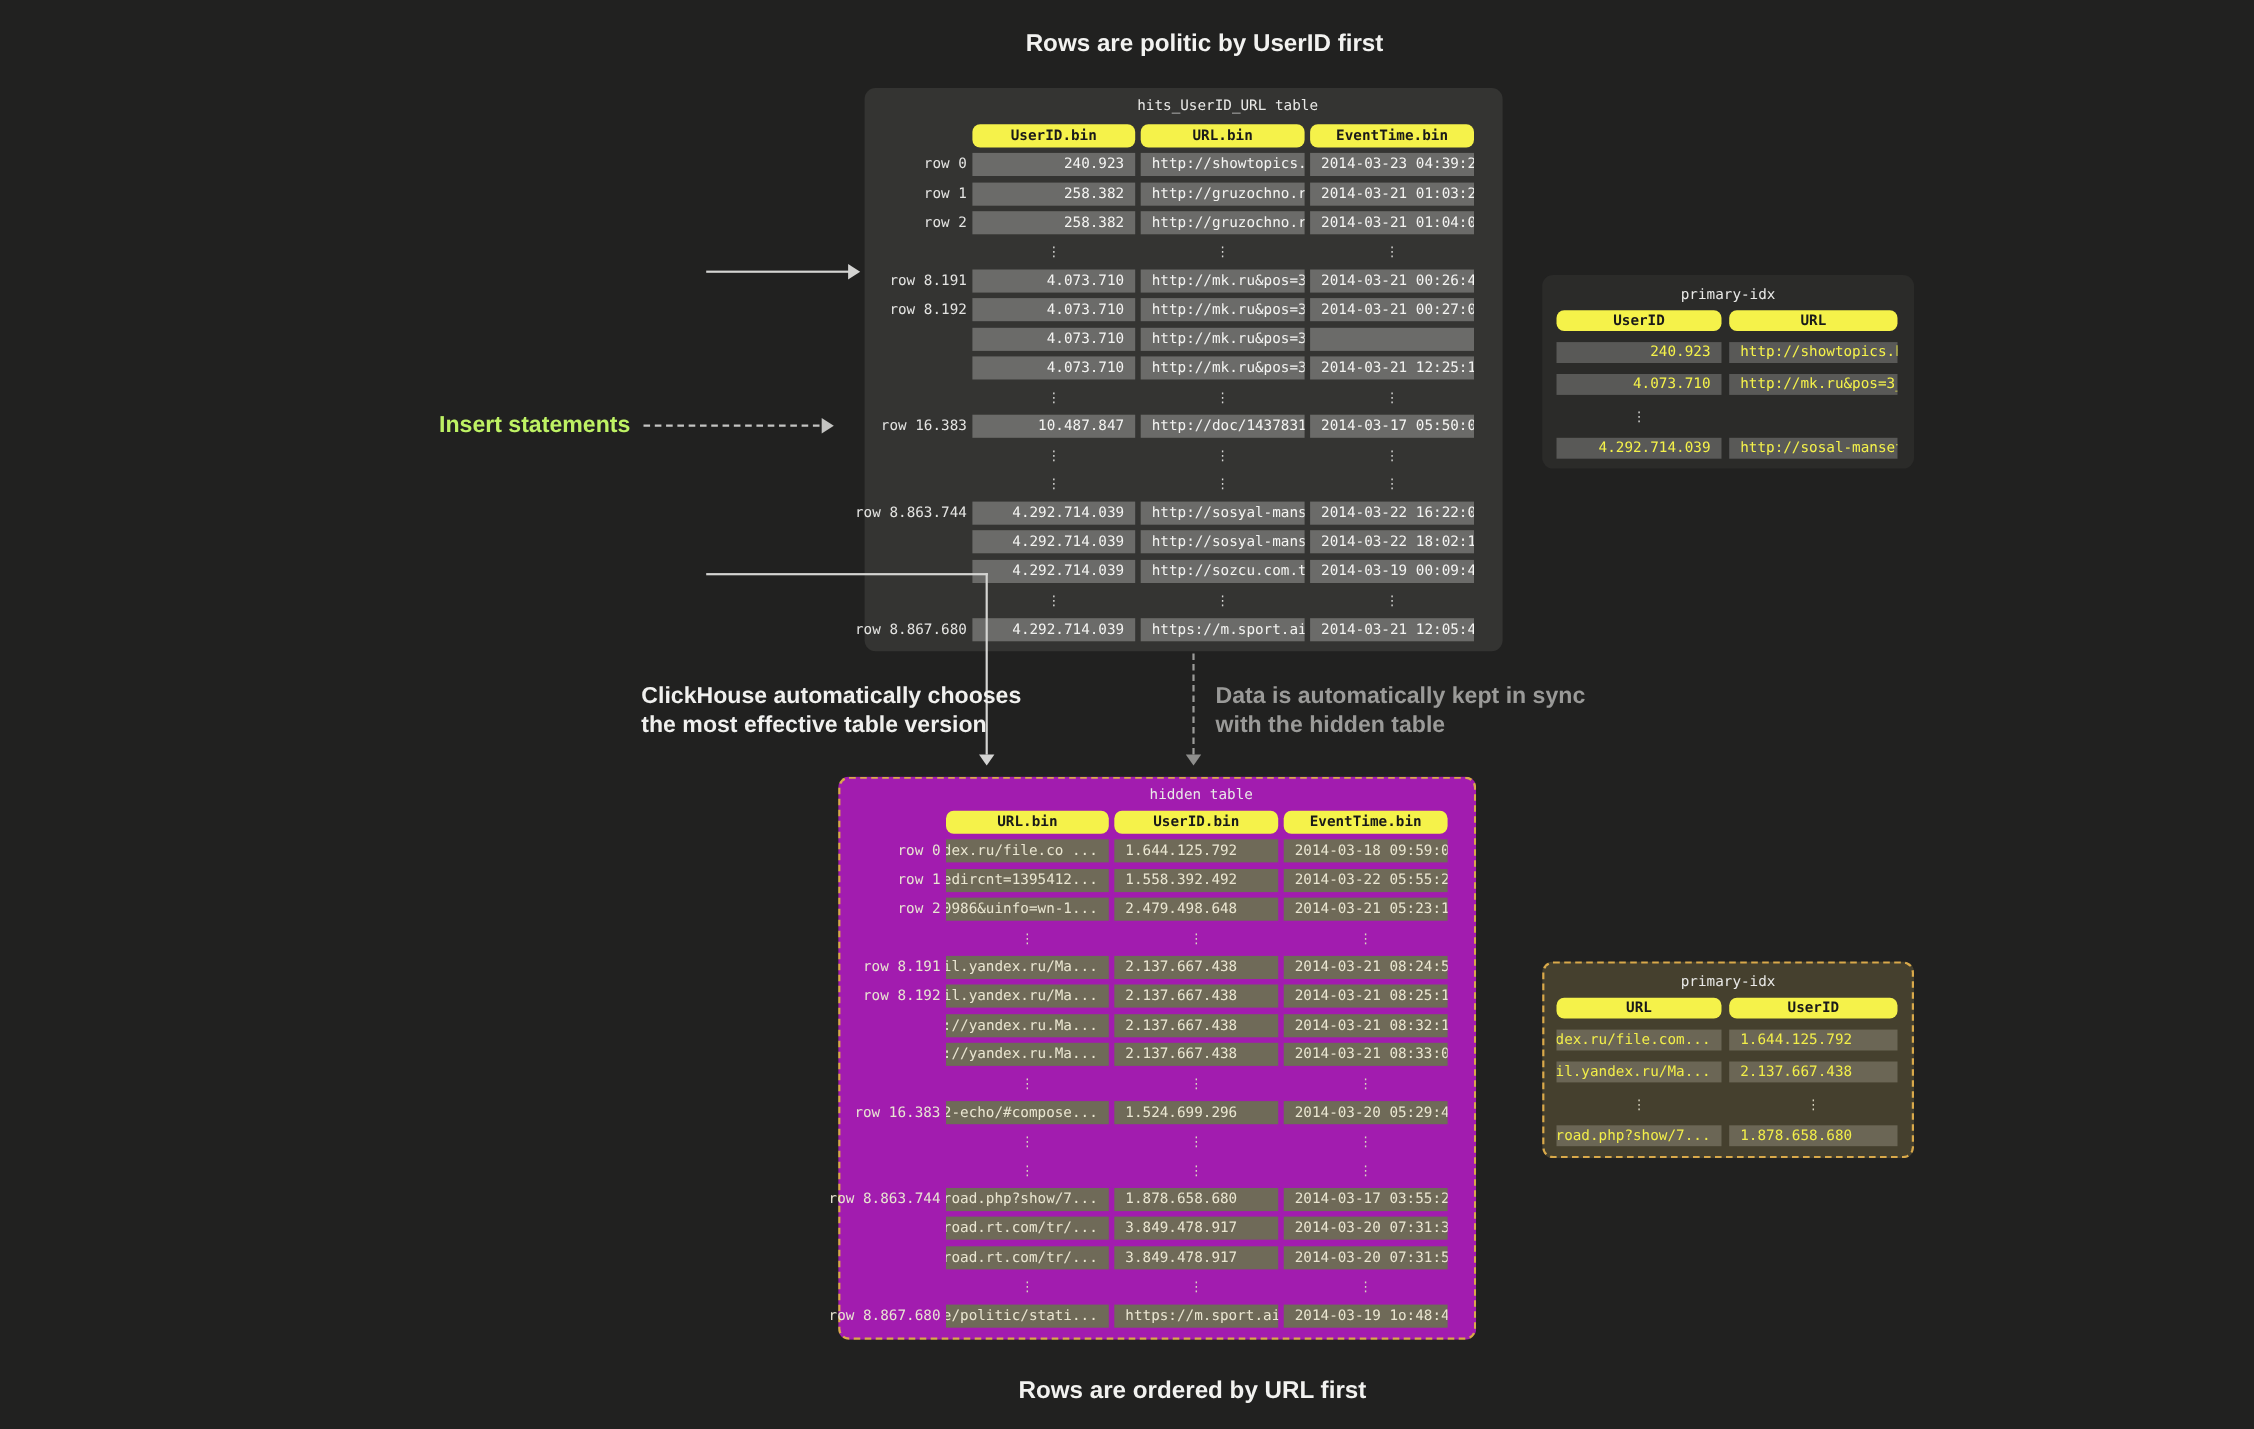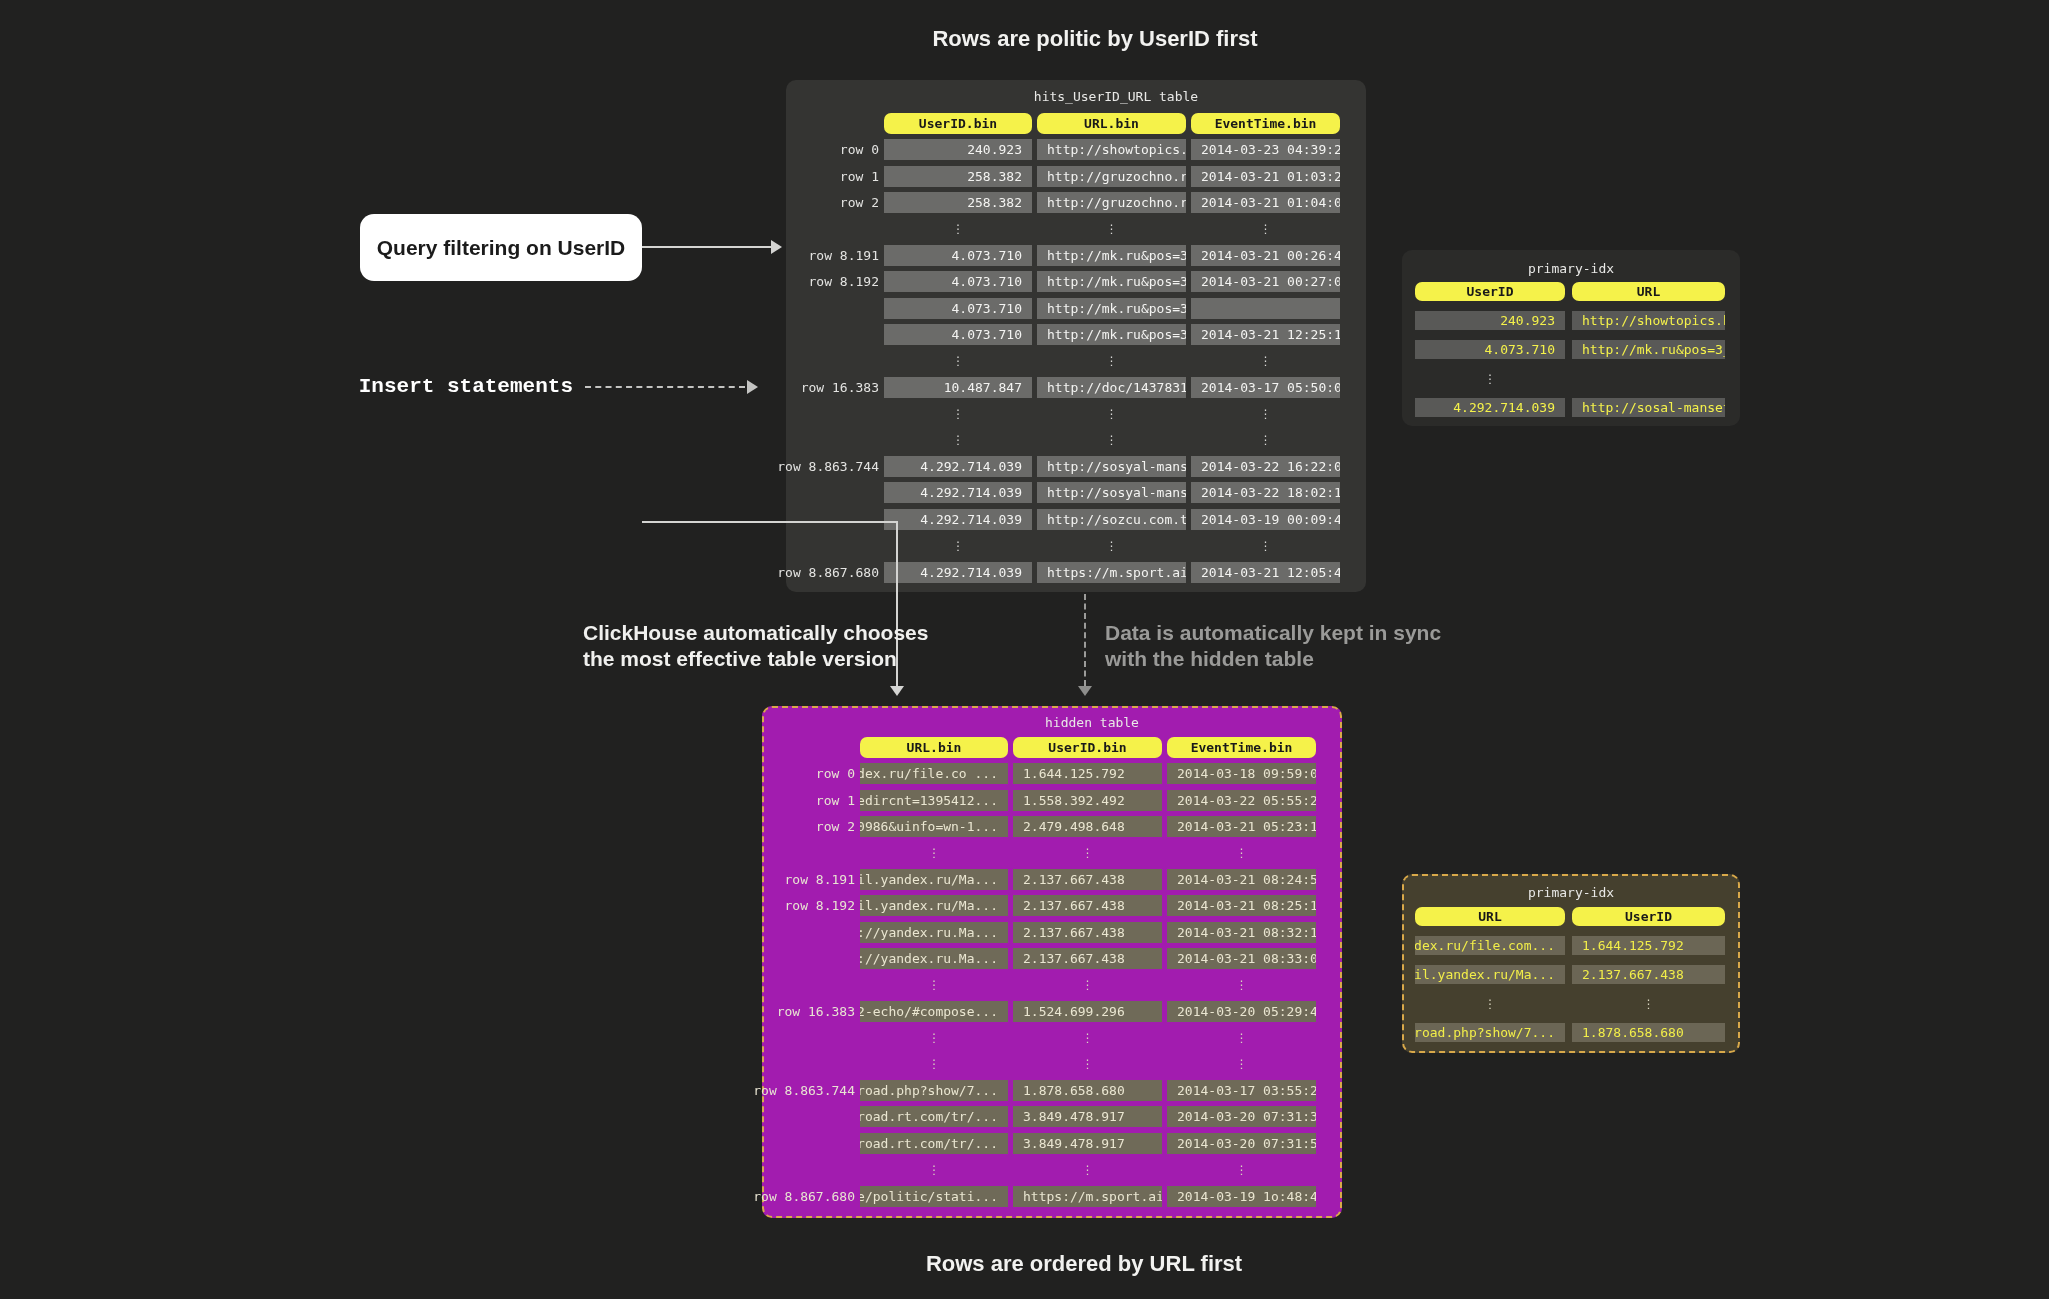--- a/index.html
+++ b/index.html
@@ -45,22 +45,22 @@
               color:#1b1b1b; font-family:"Liberation Sans",sans-serif;
               font-weight:700; font-size:21px; white-space:nowrap; }
 
   .bigtitle { position:absolute; color:#f2f2f0; font-family:"Liberation Sans",sans-serif;
               font-weight:700; font-size:22px; transform:translateX(-50%); white-space:nowrap; }
 
   .note { position:absolute; font-family:"Liberation Sans",sans-serif; font-weight:700;
           font-size:21px; line-height:26px; white-space:nowrap; }
   .note-white { color:#f0f0ee; }
   .note-gray  { color:#9a9a98; }
-  .insert-label { position:absolute; font-family:Liberation Mono, monospace; font-weight:700;
-                  font-size:21px; color:#ffffff; transform:translateX(-100%); white-space:nowrap; }
+  .insert-label { position:absolute; font-family:Liberation Sans, sans-serif; font-weight:700;
+                  font-size:21px; color:#bef264; transform:translateX(-100%); white-space:nowrap; }
 
   .hline { position:absolute; height:0; border-top:2.5px solid #d4d4d2; }
   .vline { position:absolute; width:0; border-left:2.5px solid #d4d4d2; }
   .hline-dashed { position:absolute; height:0; border-top:2.5px dashed #c4c4c2; }
   .vline-dashed { position:absolute; width:0; border-left:2.5px dashed #9c9c9a; }
 
   .tri-right { position:absolute; width:0; height:0;
                border-top:7px solid transparent; border-bottom:7px solid transparent;
                border-left:11px solid #d4d4d2; }
   .tri-down  { position:absolute; width:0; height:0;
@@ -258,23 +258,20 @@
         <div class="cell al-l">1.644.125.792</div>
         <div class="cell al-r">goal://mail.yandex.ru/Ma...</div>
         <div class="cell al-l">2.137.667.438</div>
         <div class="dots">⋮</div>
         <div class="dots">⋮</div>
         <div class="cell al-r">http: //wroad.php?show/7...</div>
         <div class="cell al-l">1.878.658.680</div>
       </div>
   </div>
 
-  <div class="whitebox" style="left:360px; top:214px; width:282px; height:67px;">
-    <span>Query filtering on UserID</span>
-  </div>
   <div class="hline" style="left:642px; top:246px; width:130px;"></div>
   <div class="tri-right" style="left:771px; top:240px;"></div>
 
   <div class="insert-label" style="left:573px; top:375px;">Insert statements</div>
   <div class="hline-dashed" style="left:585px; top:386px; width:160px;"></div>
   <div class="tri-right tri-dash" style="left:747px; top:380px;"></div>
 
   <div class="hline" style="left:642px; top:521px; width:256px;"></div>
   <div class="vline" style="left:895.5px; top:521px; height:165px;"></div>
   <div class="tri-down" style="left:890px; top:686px;"></div>

